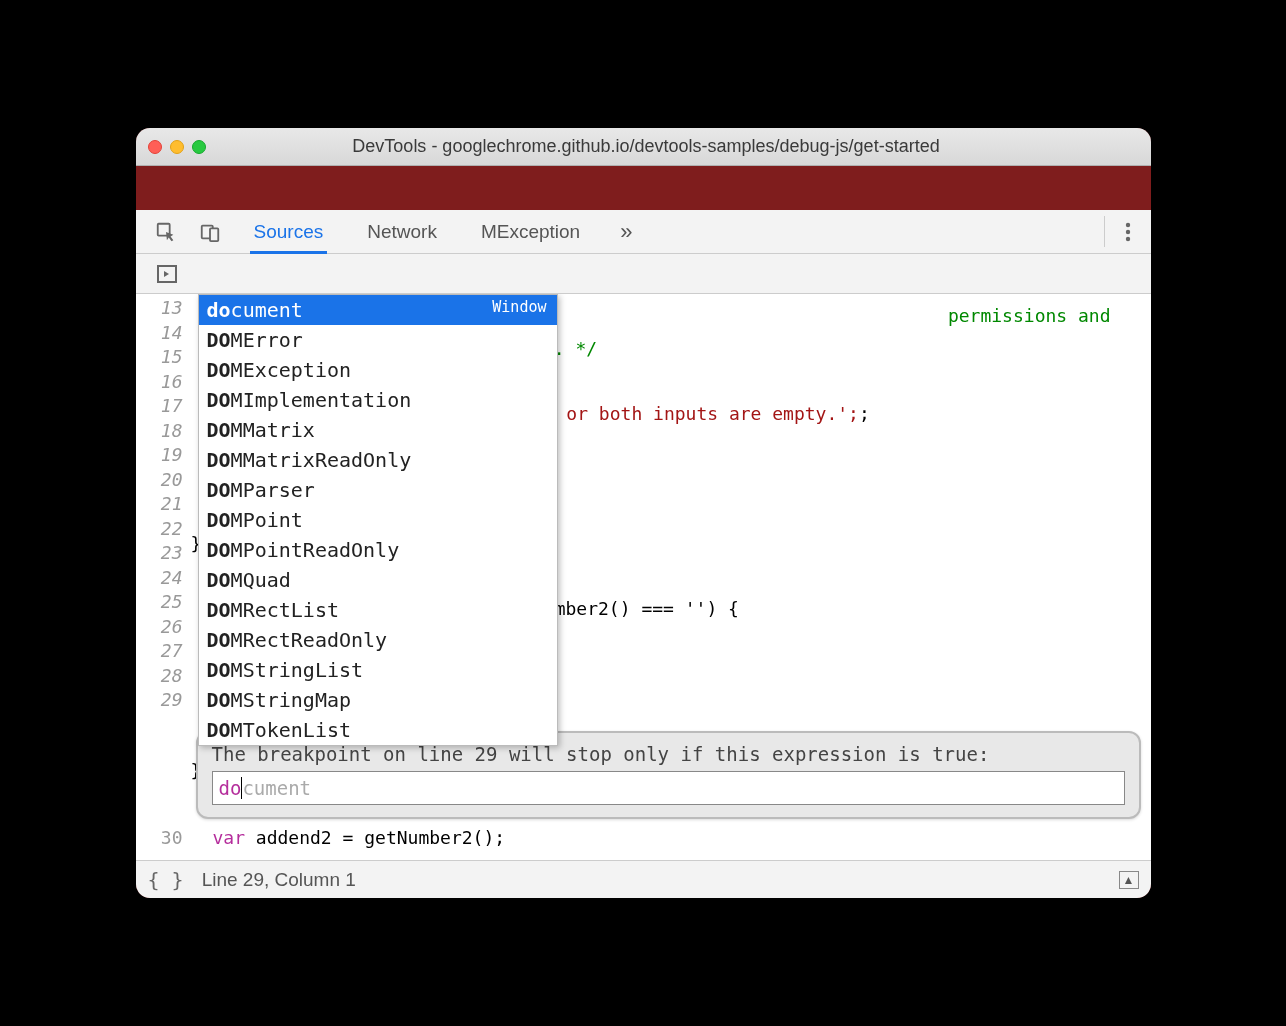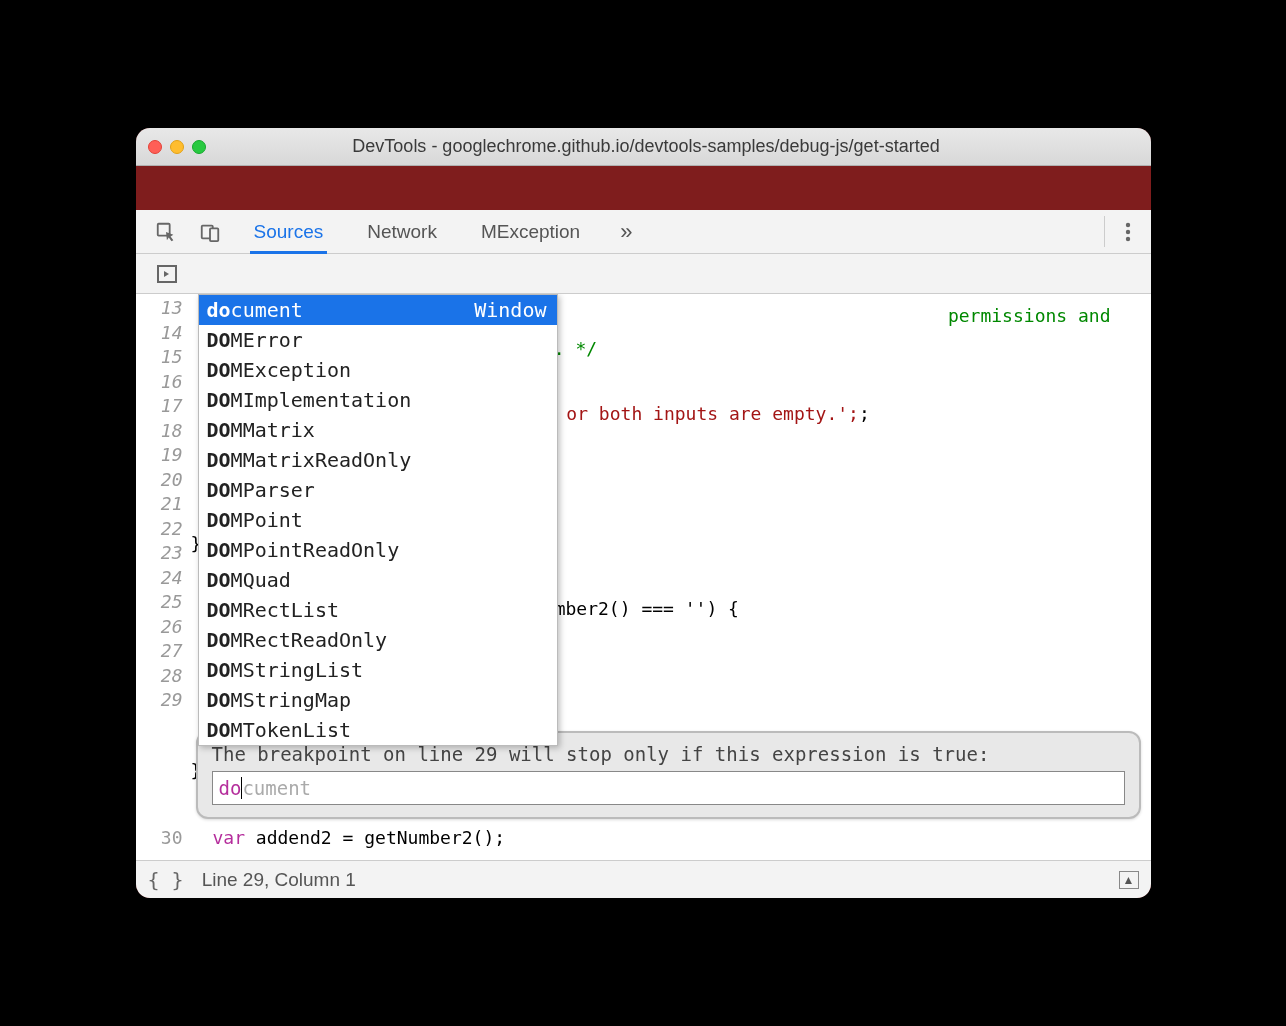--- a/index.html
+++ b/index.html
@@ -121,21 +121,21 @@
     }
     .ac-item {
       padding: 3px 10px 3px 8px;
       display: flex;
       justify-content: space-between;
       cursor: pointer;
       color: #222;
     }
     .ac-item.selected { background: #1a73e8; color: #fff; gap: 44px; }
     .ac-item .match { font-weight: bold; }
-    .ac-type { font-size: 20px; }
+    .ac-type { font-size: 15px; }
     .breakpoint-panel {
       position: absolute;
       left: 60px;
       right: 10px;
       top: 437px;
       background: #e8e8e8;
       border: 2px solid #bbb;
       border-radius: 12px;
       padding: 10px 14px 12px 14px;
       font-family: Menlo, Monaco, Consolas, monospace;

